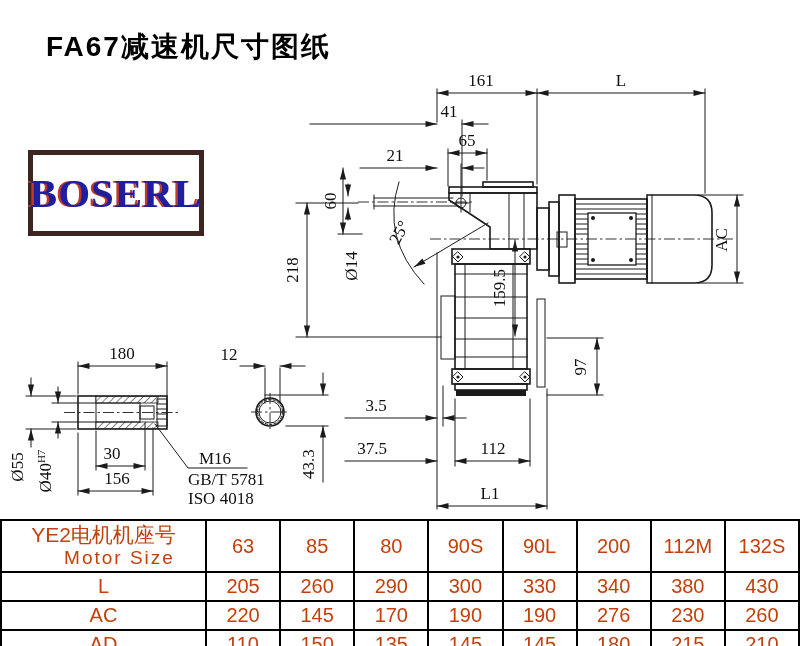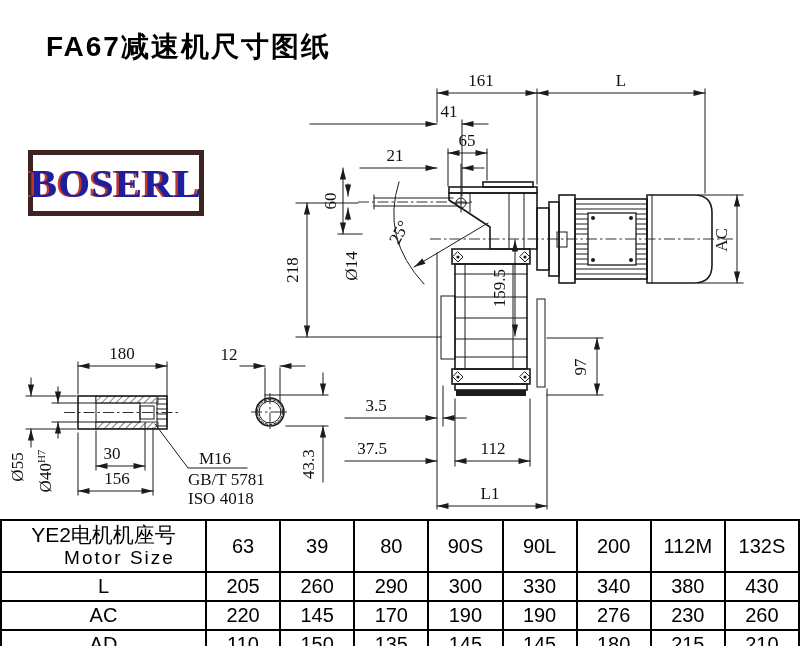--- a/index.html
+++ b/index.html
@@ -1,27 +1,27 @@
 <!DOCTYPE html>
 <html><head>
 <meta charset="utf-8">
 <style>
   html,body{margin:0;padding:0;background:#ffffff;}
   .page{position:relative;width:800px;height:646px;background:#fff;font-family:"Liberation Sans",sans-serif;overflow:hidden;margin-top:16px;}
   .title{position:absolute;left:46px;top:12px;font-size:28px;font-weight:bold;color:#000;letter-spacing:2px;white-space:nowrap;}
-  .logo{position:absolute;left:28px;top:134px;width:176px;height:66px;border:5px solid #3d2420;box-sizing:border-box;background:#fff;display:flex;align-items:center;justify-content:center;}
+  .logo{position:absolute;left:28px;top:134px;width:176px;height:86px;border:5px solid #3d2420;box-sizing:border-box;background:#fff;display:flex;align-items:center;justify-content:center;}
   .logo-text{font-family:"Liberation Serif",serif;font-size:41px;font-weight:bold;color:#1f1f9e;text-shadow:-2.5px 0 0 #c0392b;letter-spacing:1px;line-height:1;}
   svg.draw{position:absolute;left:0;top:0;}
   .thin{stroke:#1b1b1b;stroke-width:1;fill:none;stroke-linecap:square;}
   .med{stroke:#1b1b1b;stroke-width:1.6;fill:none;stroke-linecap:square;}
   .fillk{fill:#1b1b1b;stroke:none;}
   .cl{stroke:#1b1b1b;stroke-width:0.9;fill:none;stroke-dasharray:11 3 2.5 3;}
   text.dim{font-family:"Liberation Serif",serif;font-size:17px;fill:#101010;}
   table.spec{position:absolute;left:0;top:503px;width:800px;border-collapse:collapse;table-layout:fixed;background:#fff;}
-  table.spec td{border:2px solid #000;text-align:center;vertical-align:middle;padding:0;font-size:20px;color:#000000;height:27px;}
+  table.spec td{border:2px solid #000;text-align:center;vertical-align:middle;padding:0;font-size:20px;color:#c2410c;height:27px;}
   table.spec tr.hdr td{height:50px;}
   .hcn{font-size:21px;line-height:1.2;}
   .hen{font-size:19px;letter-spacing:2px;line-height:1.2;padding-left:32px;}
   td.c0{width:203px;}
 </style>
 </head>
 <body>
 
 <div class="page">
 
@@ -270,21 +270,21 @@
   </svg>
 
   <table class="spec">
     <tbody>
       <tr class="hdr">
         <td class="c0">
           <div class="hcn">YE2电机机座号</div>
           <div class="hen">Motor Size</div>
         </td>
         <td>63</td>
-        <td>39</td>
+        <td>85</td>
         <td>80</td>
         <td>90S</td>
         <td>90L</td>
         <td>200</td>
         <td>112M</td>
         <td>132S</td>
       </tr>
       <tr>
         <td class="c0">L</td>
         <td>205</td>

